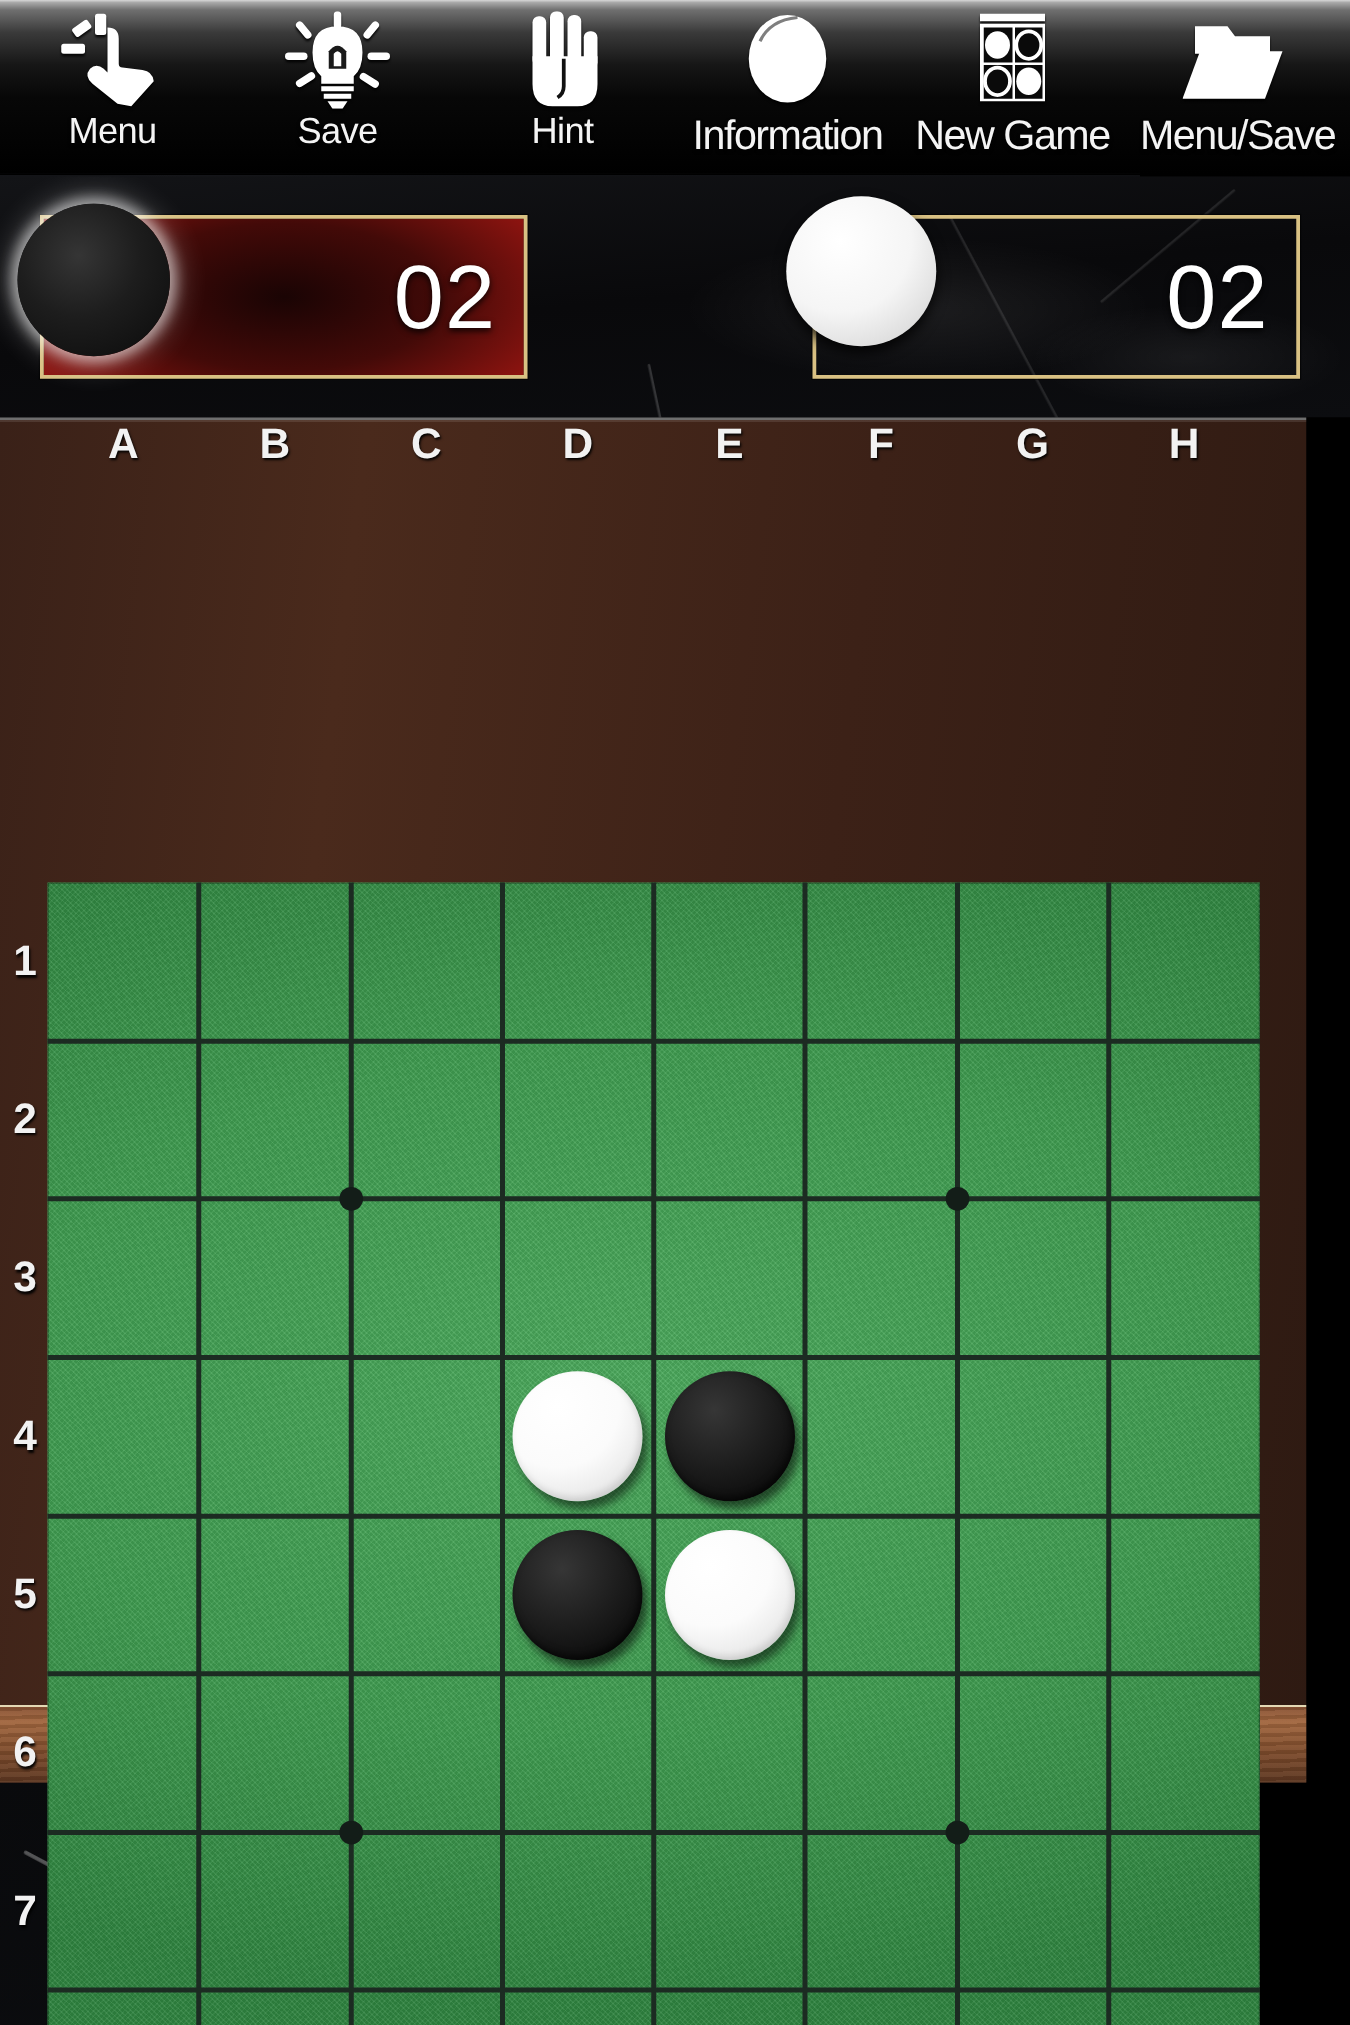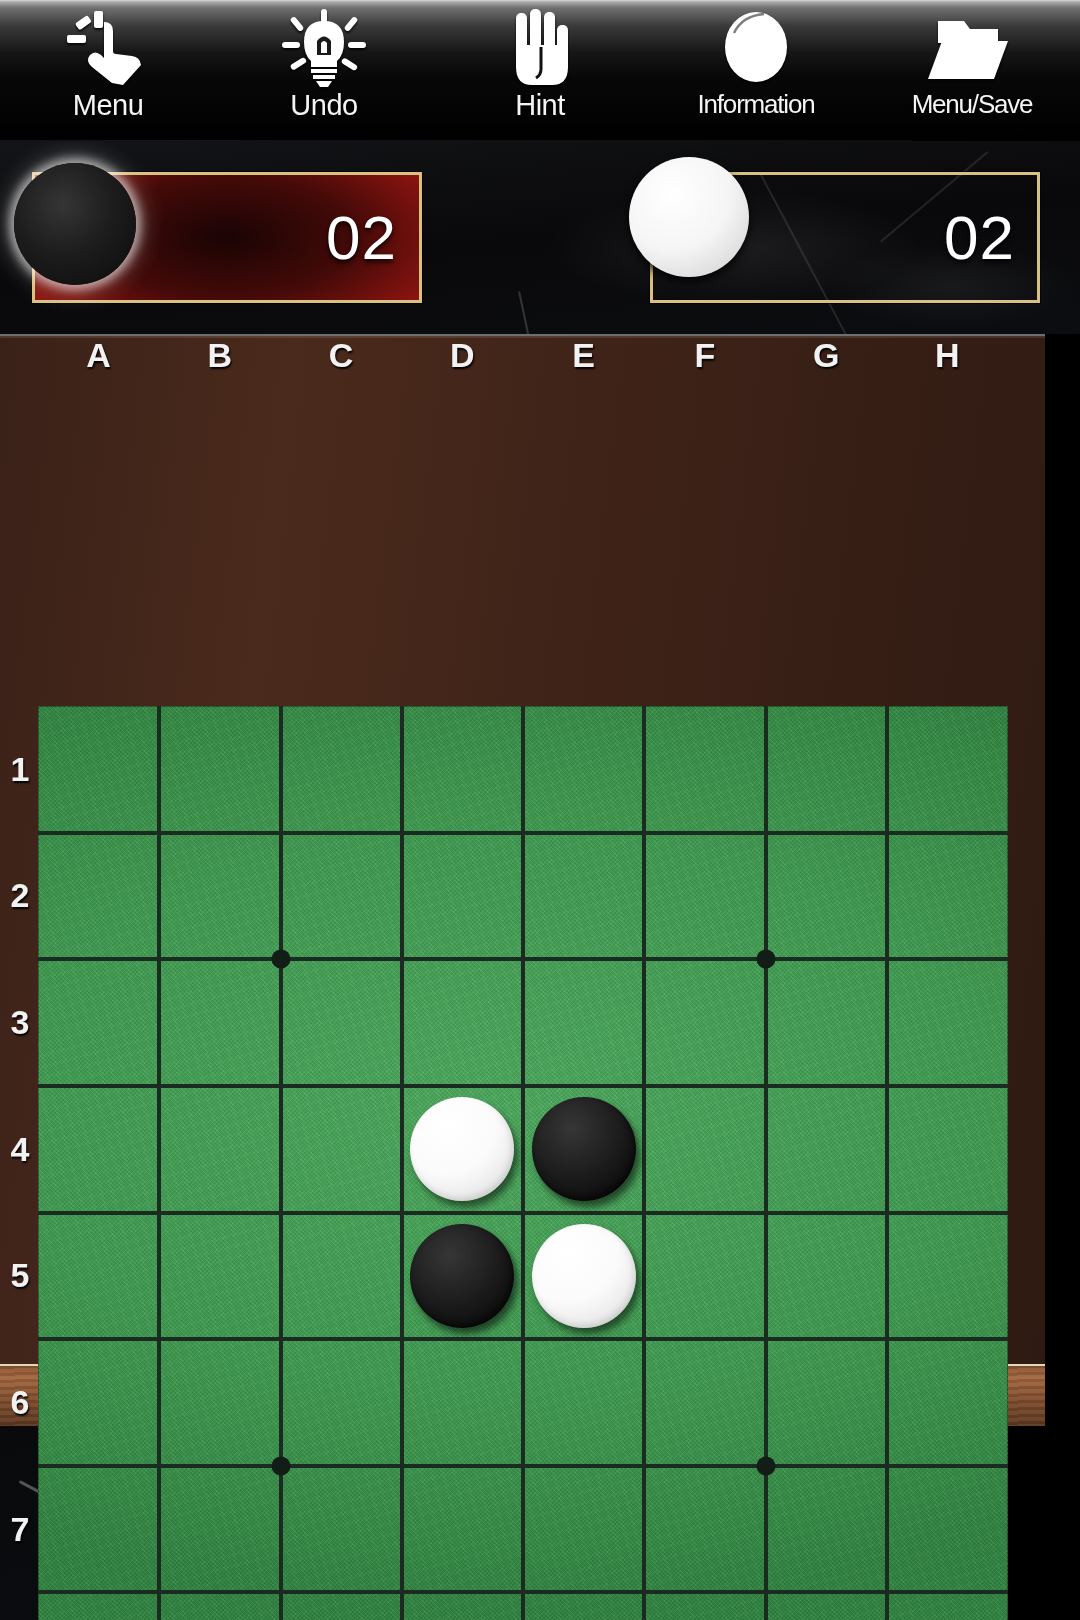--- a/index.html
+++ b/index.html
@@ -50,21 +50,21 @@
     padding-top:7px; cursor:pointer;
   }
   .tb-ico{ height:82px; display:flex; align-items:center; justify-content:center; }
   .tb-ico svg{ display:block; filter:drop-shadow(0 2px 1px rgba(0,0,0,.85)); }
   .tb-lbl{
     color:#f4f4f4; font-size:29px; letter-spacing:-.5px;
     line-height:1; white-space:nowrap;
     text-shadow:0 2px 3px rgba(0,0,0,.9);
     margin-top:2px;
   }
-  .tb-lbl.sm{ font-size:26px; letter-spacing:-1.2px; }
+  .tb-lbl.sm{ font-size:33px; letter-spacing:-1.2px; }
 
   
   #scorebar{
     position:absolute; left:0; top:141px; width:1080px; height:193px;
     overflow:hidden;
   }
   .sb-marble{
     position:absolute; inset:0;
     background:
       radial-gradient(ellipse 260px 80px at 68% 55%, rgba(255,255,255,.08), transparent 72%),
@@ -80,21 +80,21 @@
   .panel.black{
     left:32px; width:390px;
     background:
       radial-gradient(ellipse 300px 140px at 50% 50%, #1a0404 0%, #430a08 42%, #8e1410 78%, #a3201a 100%);
   }
   .panel.white{
     left:650px; width:390px;
     background:transparent;
   }
   .panel .num{
-    color:#fff; font-size:62px; font-weight:400; line-height:1;
+    color:#fff; font-size:72px; font-weight:400; line-height:1;
     letter-spacing:1px; margin-right:22px;
     text-shadow:0 3px 5px rgba(0,0,0,.85);
     font-family:"Liberation Sans", sans-serif;
   }
   .disc-badge{
     position:absolute; border-radius:50%;
   }
   .disc-badge.b{
     left:14px; top:22px; width:122px; height:122px;
     background:radial-gradient(circle at 40% 34%, #353535 0%, #1d1d1d 45%, #0a0a0a 100%);
@@ -228,21 +228,21 @@
             <rect x="61" y="52" width="17" height="6" rx="3" transform="rotate(32 69 55)"></rect>
           </g>
           <path d="M44 12 q20 0 20 21 q0 13 -7 19 l0 6 -26 0 0 -6 q-7 -6 -7 -19 q0 -21 20 -21z"></path>
           <path d="M37 32 q7 -9 14 0 l0 14 -14 0z" fill="#1a1a1a"></path>
           <path d="M41 34 q3 -4 6 0 l0 10 -6 0z" fill="#fff"></path>
           <rect x="31" y="60" width="26" height="4"></rect>
           <rect x="33" y="66" width="22" height="4"></rect>
           <path d="M36 72 l16 0 -4 6 -8 0z"></path>
         </svg>
       </div>
-      <div class="tb-lbl">Undo</div>
+      <div class="tb-lbl">Save</div>
     </div>
 
     <div class="tb-item">
       <div class="tb-ico">
         <svg width="88" height="78" viewBox="0 0 88 78" fill="#fff">
           <rect x="20" y="4" width="11" height="40" rx="5"></rect>
           <rect x="34" y="0" width="11" height="44" rx="5"></rect>
           <rect x="48" y="3" width="11" height="41" rx="5"></rect>
           <rect x="61" y="16" width="11" height="30" rx="5"></rect>
           <path d="M20 36 l52 0 0 22 q0 18 -16 18 l-20 0 q-16 0 -16 -18z"></path>
@@ -255,20 +255,37 @@
     <div class="tb-item">
       <div class="tb-ico">
         <svg width="88" height="78" viewBox="0 0 88 78">
           <ellipse cx="44" cy="38" rx="31" ry="35" fill="#fff"></ellipse>
           <path d="M22 24 q8 -17 30 -19" stroke="#3a3a3a" stroke-width="2.5" fill="none" opacity=".65"></path>
         </svg>
       </div>
       <div class="tb-lbl sm">Information</div>
     </div>
 
+    <div class="tb-item">
+      <div class="tb-ico">
+        <svg width="88" height="78" viewBox="0 0 88 78">
+          <rect x="18" y="2" width="52" height="6" fill="#fff"></rect>
+          <rect x="18" y="10" width="52" height="62" fill="#fff"></rect>
+          <rect x="21" y="13" width="23" height="28" fill="#0a0a0a"></rect>
+          <rect x="46" y="13" width="22" height="28" fill="#0a0a0a"></rect>
+          <rect x="21" y="43" width="23" height="27" fill="#0a0a0a"></rect>
+          <rect x="46" y="43" width="22" height="27" fill="#0a0a0a"></rect>
+          <ellipse cx="32" cy="27" rx="10" ry="11" fill="#fff"></ellipse>
+          <ellipse cx="57" cy="27" rx="10" ry="11" fill="none" stroke="#fff" stroke-width="3"></ellipse>
+          <ellipse cx="32" cy="56" rx="10" ry="11" fill="none" stroke="#fff" stroke-width="3"></ellipse>
+          <ellipse cx="57" cy="56" rx="10" ry="11" fill="#fff"></ellipse>
+        </svg>
+      </div>
+      <div class="tb-lbl sm">New Game</div>
+    </div>
 
     <div class="tb-item">
       <div class="tb-ico">
         <svg width="88" height="78" viewBox="0 0 88 78" fill="#fff">
           <path d="M10 12 l26 0 6 8 28 0 0 12 -60 0z"></path>
           <path d="M10 22 l60 0 0 12 -60 0z"></path>
           <path d="M14 32 l66 0 -14 38 -66 0z"></path>
         </svg>
       </div>
       <div class="tb-lbl sm">Menu/Save</div>

